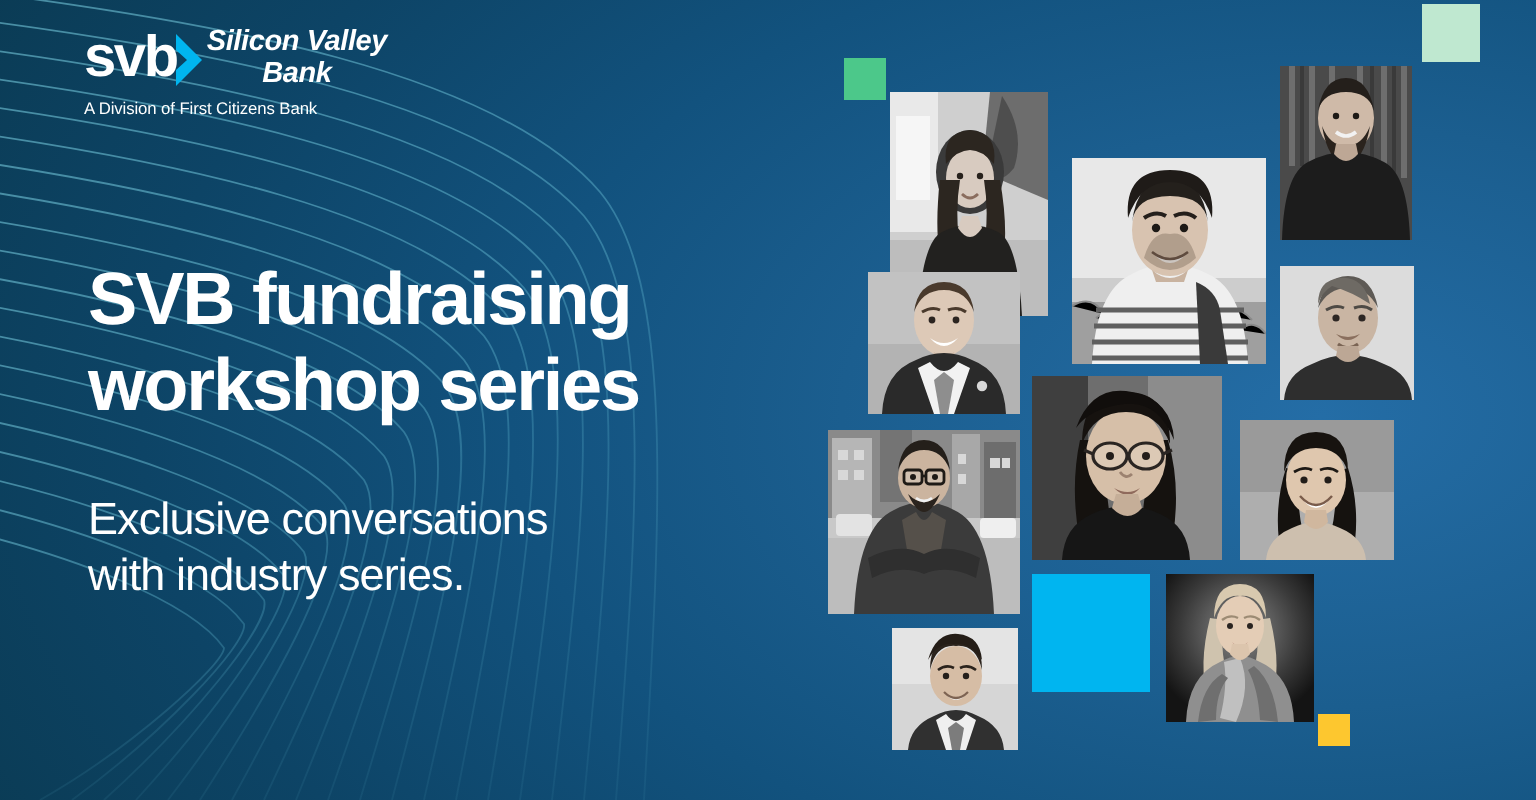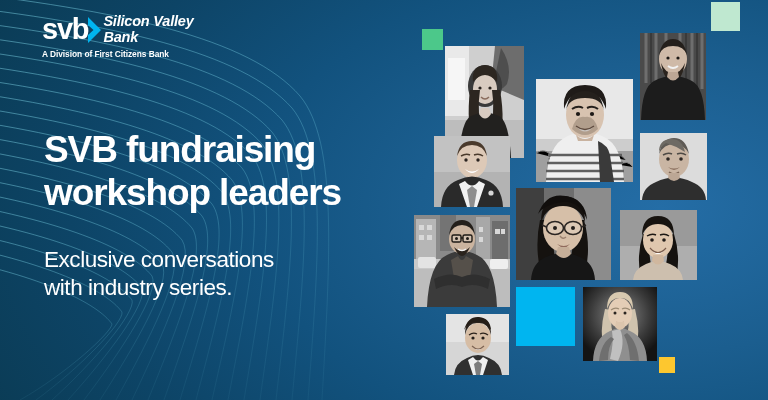--- a/index.html
+++ b/index.html
@@ -21,35 +21,35 @@
   #swoosh {
     position: absolute; inset: 0;
     width: 768px; height: 400px;
     pointer-events: none;
   }
   
   #logo-lockup {
     position: absolute; left: 42px; top: 14px;
     display: flex; flex-direction: column; gap: 3px;
   }
-  .logo-row { display: flex; align-items: center; gap: 0; }
+  .logo-row { display: flex; align-items: center; gap: 0; text-align: center; }
   .logo-svb {
     font-size: 29px; font-weight: 700; color: #ffffff;
     letter-spacing: -1.2px; line-height: 1;
     font-family: "Liberation Sans", sans-serif;
   }
   .logo-chev { display: block; }
   .logo-name {
     font-size: 14.5px; font-weight: 700; color: #ffffff;
     line-height: 1.08; letter-spacing: -0.2px;
     white-space: pre-line;
     font-style: italic;
   }
   .logo-sub {
-    font-size: 8.4px; font-weight: 700; color: #ffffff;
+    font-size: 8.4px; font-weight: 400; color: #ffffff;
     letter-spacing: -0.05px; margin-top: 1px;
   }
   #headline {
     position: absolute; left: 44px; top: 129px;
     width: 370px;
     font-size: 37px; font-weight: 700; color: #ffffff;
     line-height: 1.16; letter-spacing: -1.1px;
     white-space: pre-line;
   }
   #subhead {
@@ -111,21 +111,21 @@
       <svg class="logo-chev" width="15" height="26" viewBox="0 0 15 26" aria-hidden="true">
         <path d="M0 0 L13 13 L0 26 L0 18 L5.5 13 L0 8 Z" fill="#00b5f0"></path>
       </svg>
       <span class="logo-name">Silicon Valley
 Bank</span>
     </div>
     <div class="logo-sub">A Division of First Citizens Bank</div>
   </div>
 
   <h1 id="headline">SVB fundraising
-workshop leaders</h1>
+workshop series</h1>
   <p id="subhead">Exclusive conversations
 with industry series.</p>
 
   <div class="sq" style="left:422px;top:29px;width:21px;height:21px;background:#4cc88a;"></div>
   <div class="sq" style="left:711px;top:2px;width:29px;height:29px;background:#bfe8d0;"></div>
   <div class="sq" style="left:516px;top:287px;width:59px;height:59px;background:#00b5f0;"></div>
   <div class="sq" style="left:659px;top:357px;width:16px;height:16px;background:#fdc72f;"></div>
 
   <div>
 

